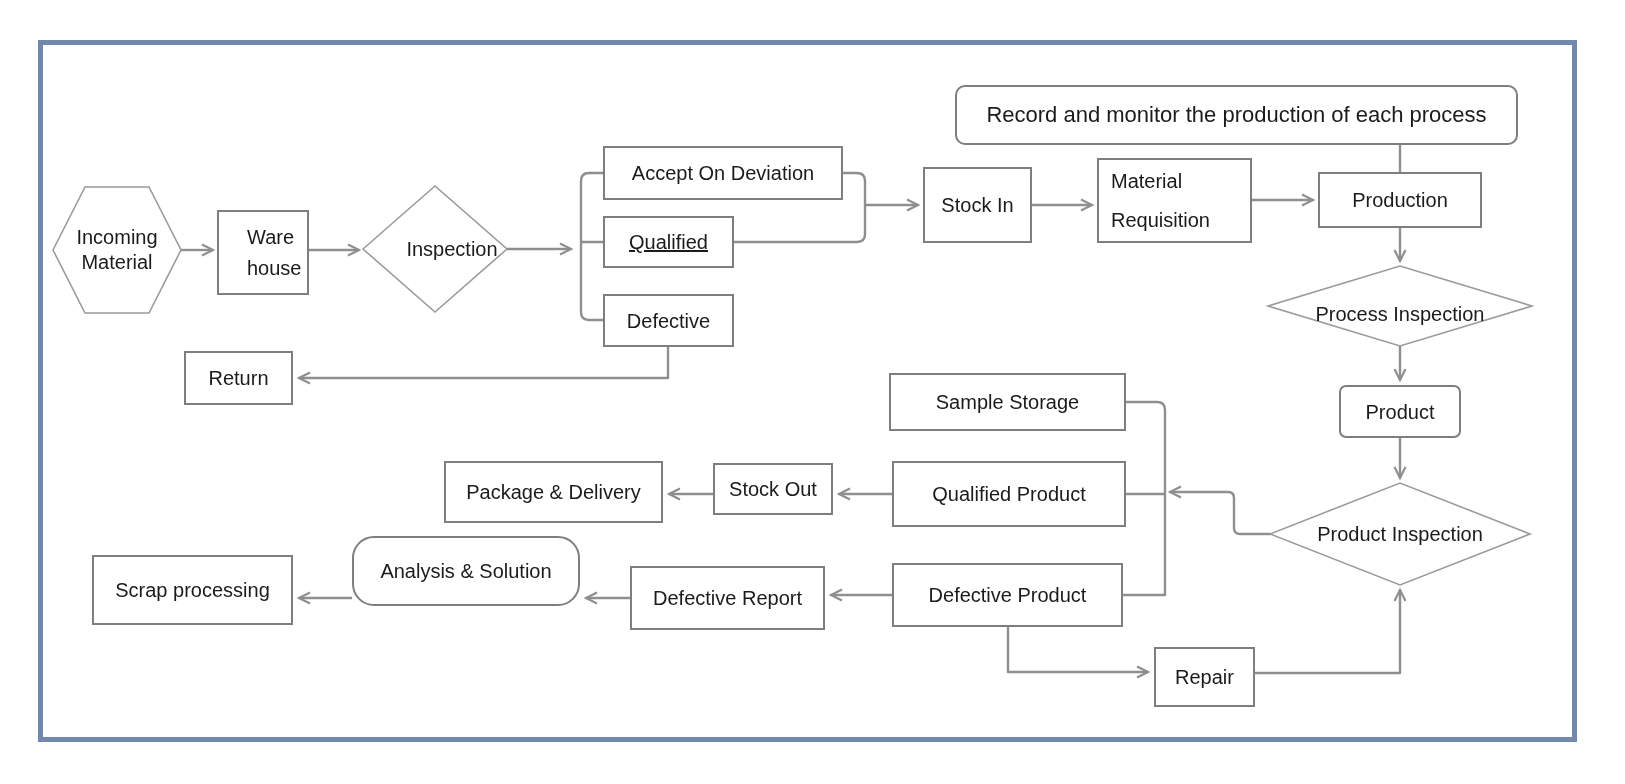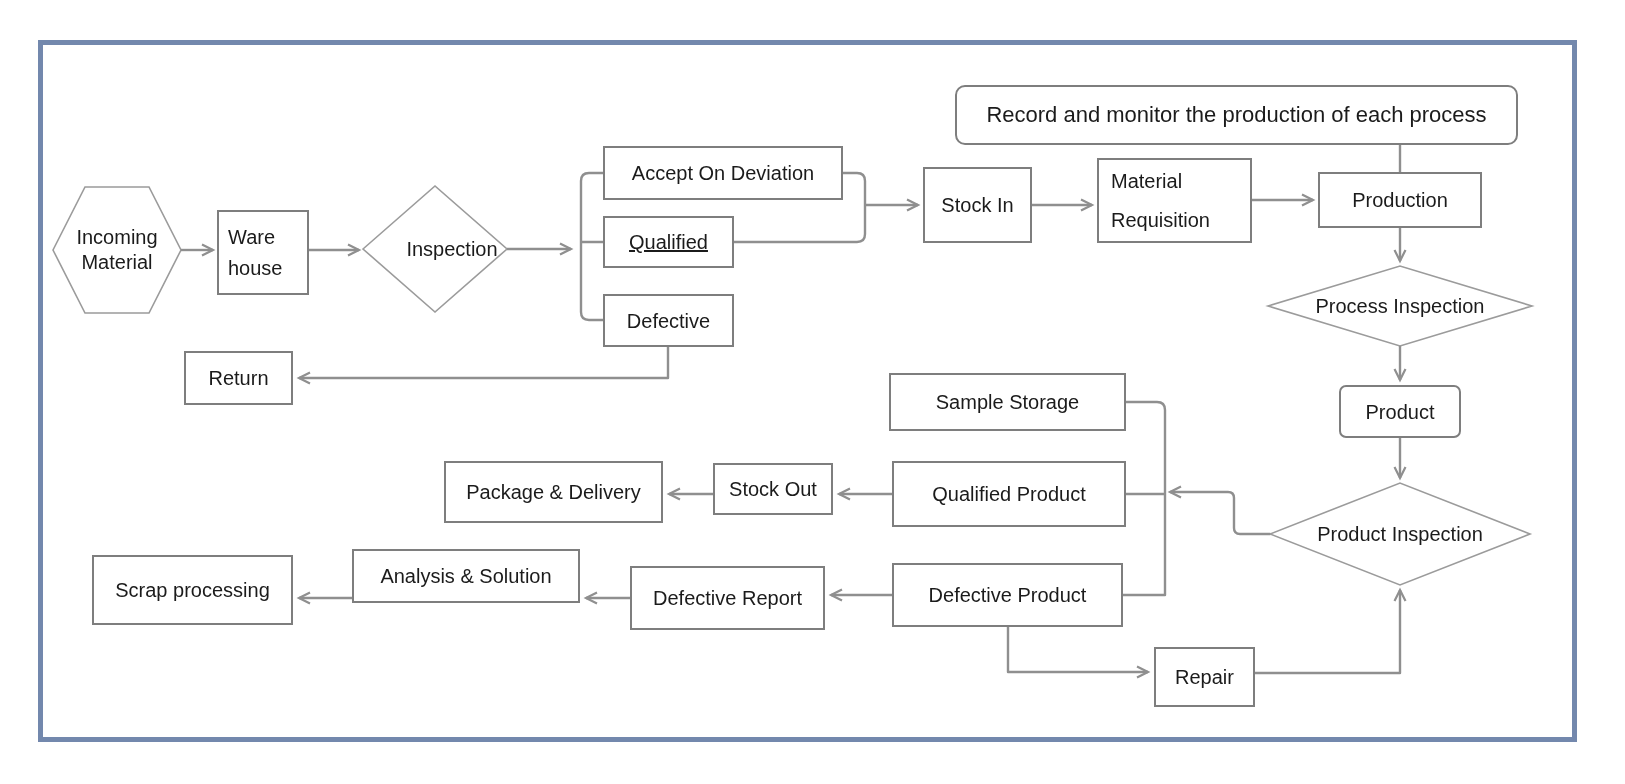--- a/index.html
+++ b/index.html
@@ -17,43 +17,43 @@
     display:flex;align-items:center;justify-content:center;text-align:center;
     font-size:20px;line-height:1.3;white-space:pre-line;
   }
   .node.left{justify-content:flex-start;text-align:left;}
   .shape-label{
     position:absolute;box-sizing:border-box;background:transparent;border:none;
     display:flex;align-items:center;justify-content:center;text-align:center;
     font-size:20px;line-height:1.25;white-space:pre-line;
   }
   
-  .n-warehouse{left:217px;top:210px;width:92px;height:85px;padding-left:9px;line-height:1.55;}
+  .n-warehouse{left:217px;top:210px;width:92px;height:85px;padding-left:28px;line-height:1.55;}
   .n-accept{left:603px;top:146px;width:240px;height:54px;}
   .n-qualified{left:603px;top:216px;width:131px;height:52px;text-decoration:underline;}
   .n-defective{left:603px;top:294px;width:131px;height:53px;}
   .n-return{left:184px;top:351px;width:109px;height:54px;}
   .n-stockin{left:923px;top:167px;width:109px;height:76px;}
   .n-matreq{left:1097px;top:158px;width:155px;height:85px;padding-left:12px;line-height:1.95;}
   .n-record{left:955px;top:85px;width:563px;height:60px;font-size:22px;border-radius:10px;}
   .n-production{left:1318px;top:172px;width:164px;height:56px;}
   .n-product{left:1339px;top:385px;width:122px;height:53px;border-radius:7px;}
   .n-samplestorage{left:889px;top:373px;width:237px;height:58px;}
   .n-qualifiedproduct{left:892px;top:461px;width:234px;height:66px;}
   .n-defectiveproduct{left:892px;top:563px;width:231px;height:64px;}
   .n-stockout{left:713px;top:463px;width:120px;height:52px;}
   .n-package{left:444px;top:461px;width:219px;height:62px;}
   .n-defreport{left:630px;top:566px;width:195px;height:64px;}
-  .n-analysis{left:352px;top:549px;width:228px;height:54px;}
+  .n-analysis{left:352px;top:536px;width:228px;height:70px;border-radius:22px;}
   .n-scrap{left:92px;top:555px;width:201px;height:70px;}
   .n-repair{left:1154px;top:647px;width:101px;height:60px;}
   
   .n-incoming{left:53px;top:187px;width:128px;height:126px;}
   .n-inspection{left:380px;top:186px;width:144px;height:126px;text-align:right;}
-  .n-procinsp{left:1268px;top:266px;width:264px;height:80px;}
+  .n-procinsp{left:1268px;top:274px;width:264px;height:80px;}
   .n-prodinsp{left:1270px;top:483px;width:260px;height:102px;}
 </style>
 </head>
 <body>
 
 <div class="canvas">
 
   <div class="frame"></div>
 
   <svg class="layer" viewBox="0 0 1625 784" xmlns="http://www.w3.org/2000/svg">

